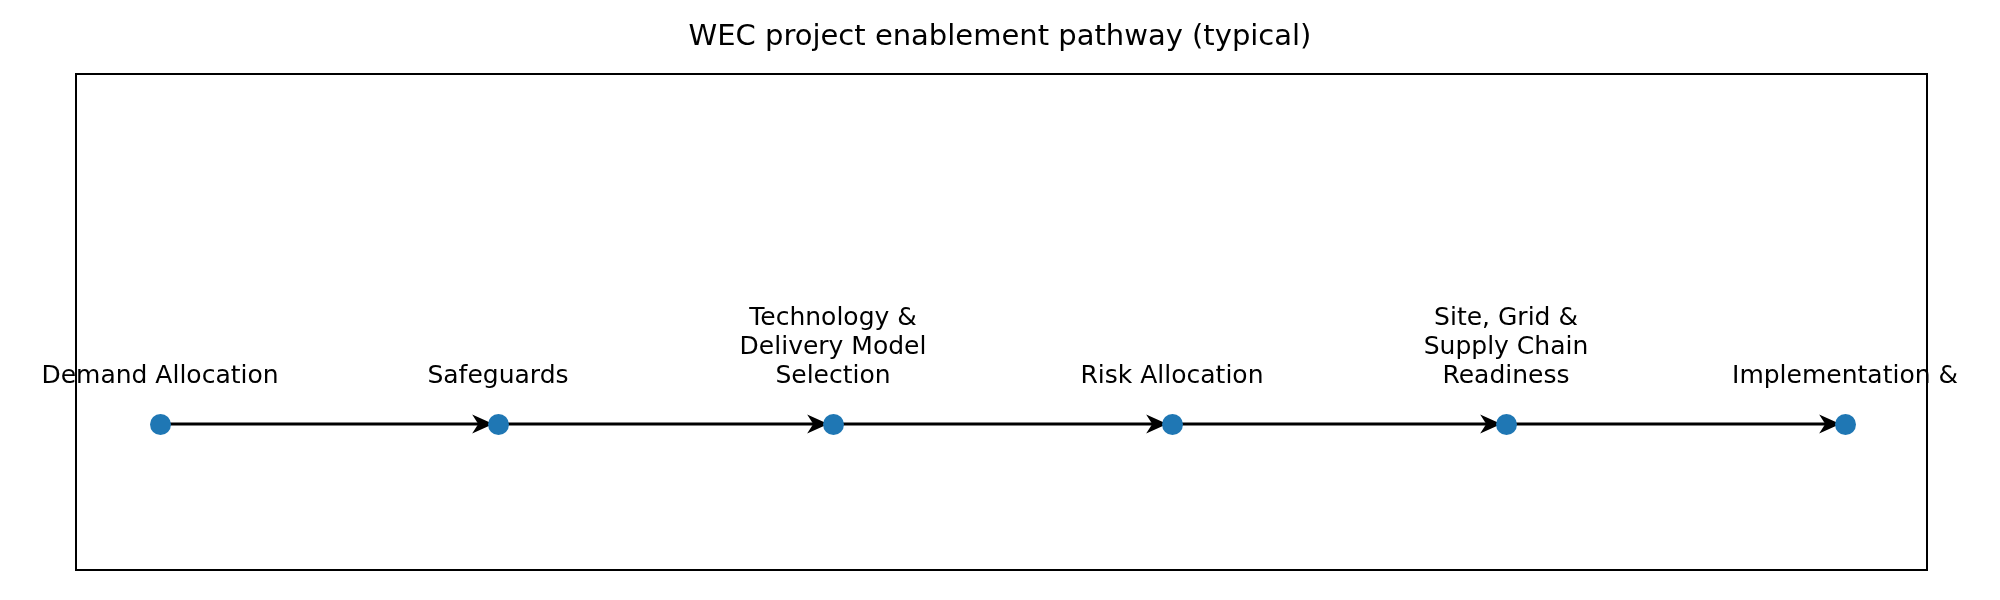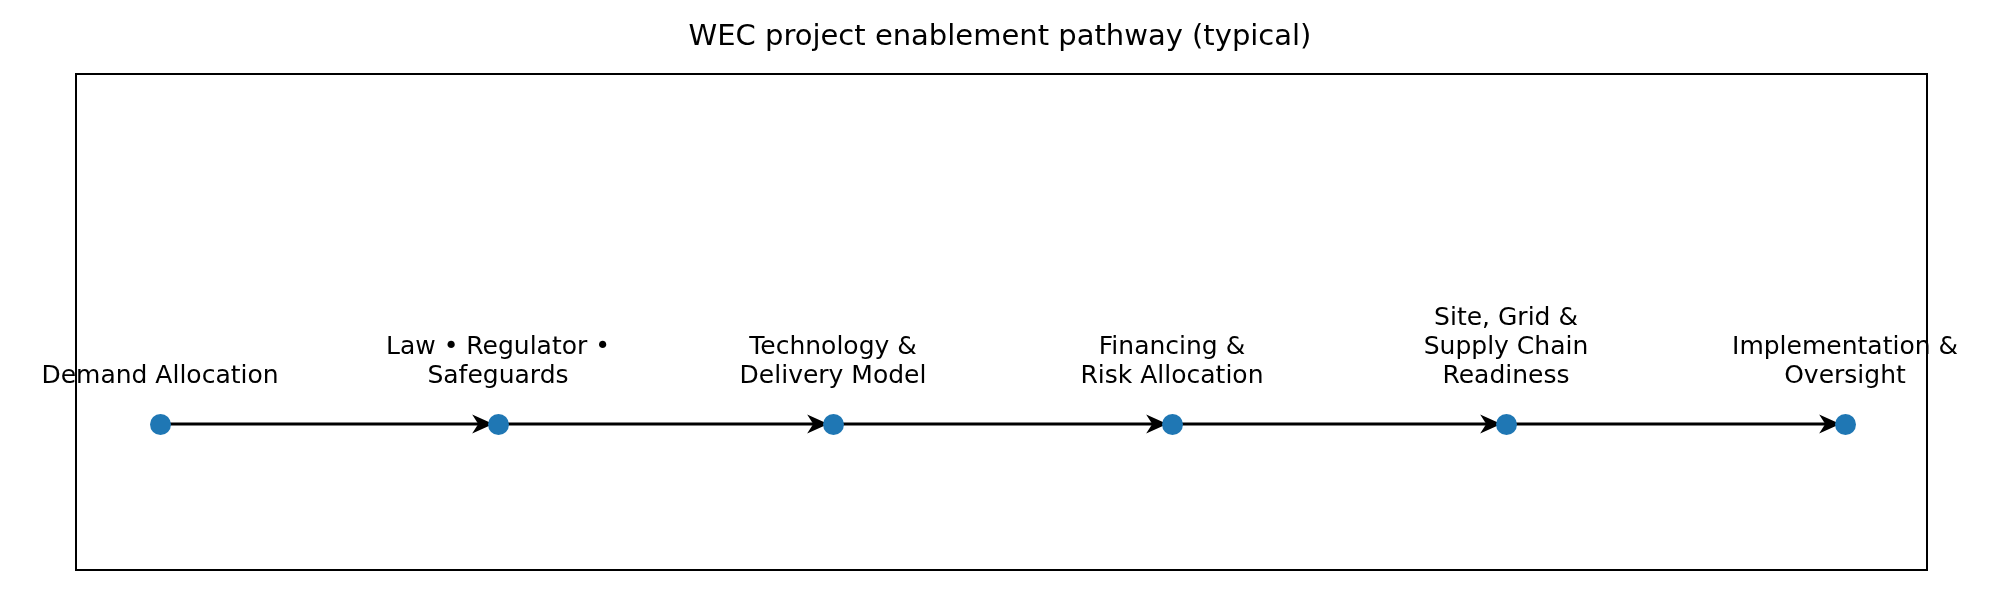--- a/index.html
+++ b/index.html
@@ -113,53 +113,51 @@
 
     <div class="node" style="left:160px; top:389px; height:46px;">
       <div class="node-label">
         <span class="line">Demand Allocation</span>
       </div>
       <div class="node-marker"></div>
     </div>
 
     <div class="node" style="left:498px; top:389px; height:46px;">
       <div class="node-label">
-        <span class="line">Law • Regulator •</span>
         <span class="line">Safeguards</span>
       </div>
       <div class="node-marker"></div>
     </div>
 
     <div class="node" style="left:833px; top:389px; height:46px;">
       <div class="node-label">
         <span class="line">Technology &amp;</span>
         <span class="line">Delivery Model</span>
+        <span class="line">Selection</span>
       </div>
       <div class="node-marker"></div>
     </div>
 
     <div class="node" style="left:1172px; top:389px; height:46px;">
       <div class="node-label">
-        <span class="line">Financing &amp;</span>
         <span class="line">Risk Allocation</span>
       </div>
       <div class="node-marker"></div>
     </div>
 
     <div class="node" style="left:1506px; top:389px; height:46px;">
       <div class="node-label">
         <span class="line">Site, Grid &amp;</span>
         <span class="line">Supply Chain</span>
         <span class="line">Readiness</span>
       </div>
       <div class="node-marker"></div>
     </div>
 
     <div class="node" style="left:1845px; top:389px; height:46px;">
       <div class="node-label">
         <span class="line">Implementation &amp;</span>
-        <span class="line">Oversight</span>
       </div>
       <div class="node-marker"></div>
     </div>
 
   </div>
 </div>
 
 </body></html>

